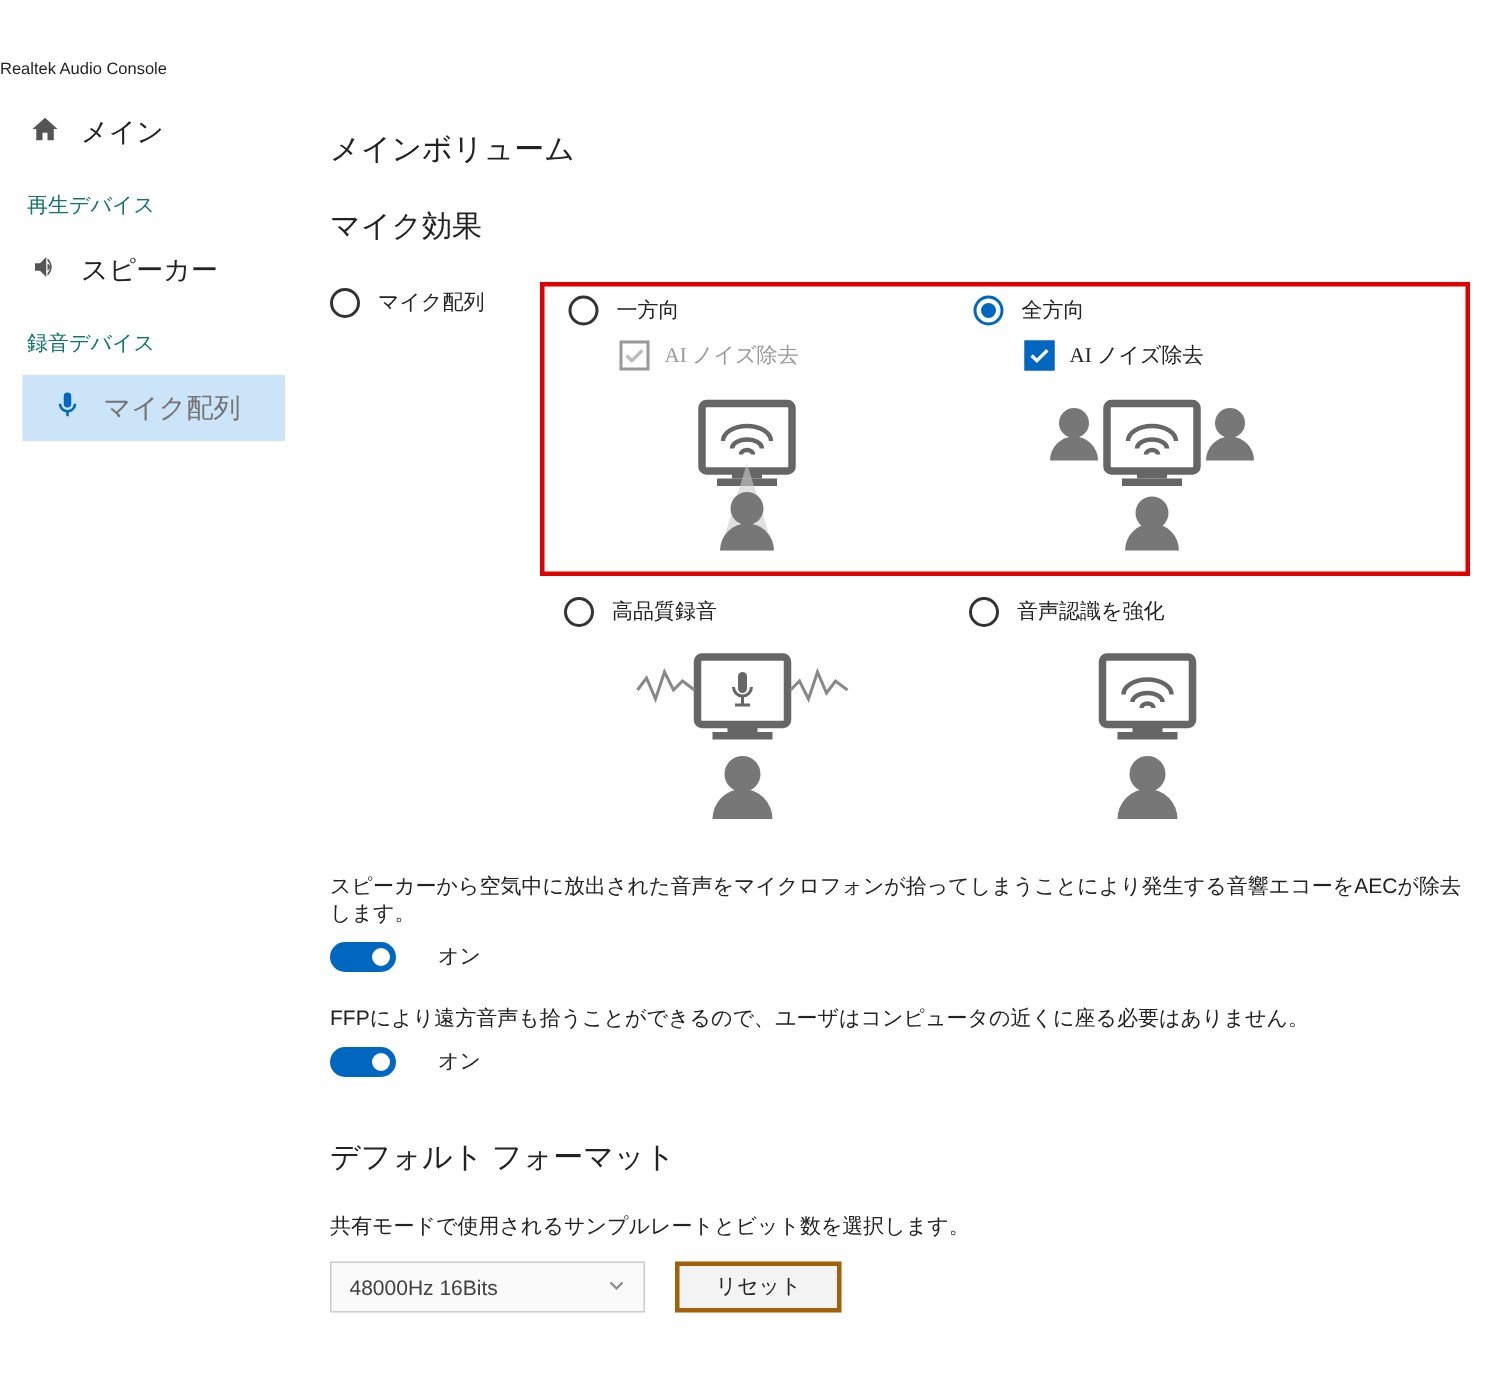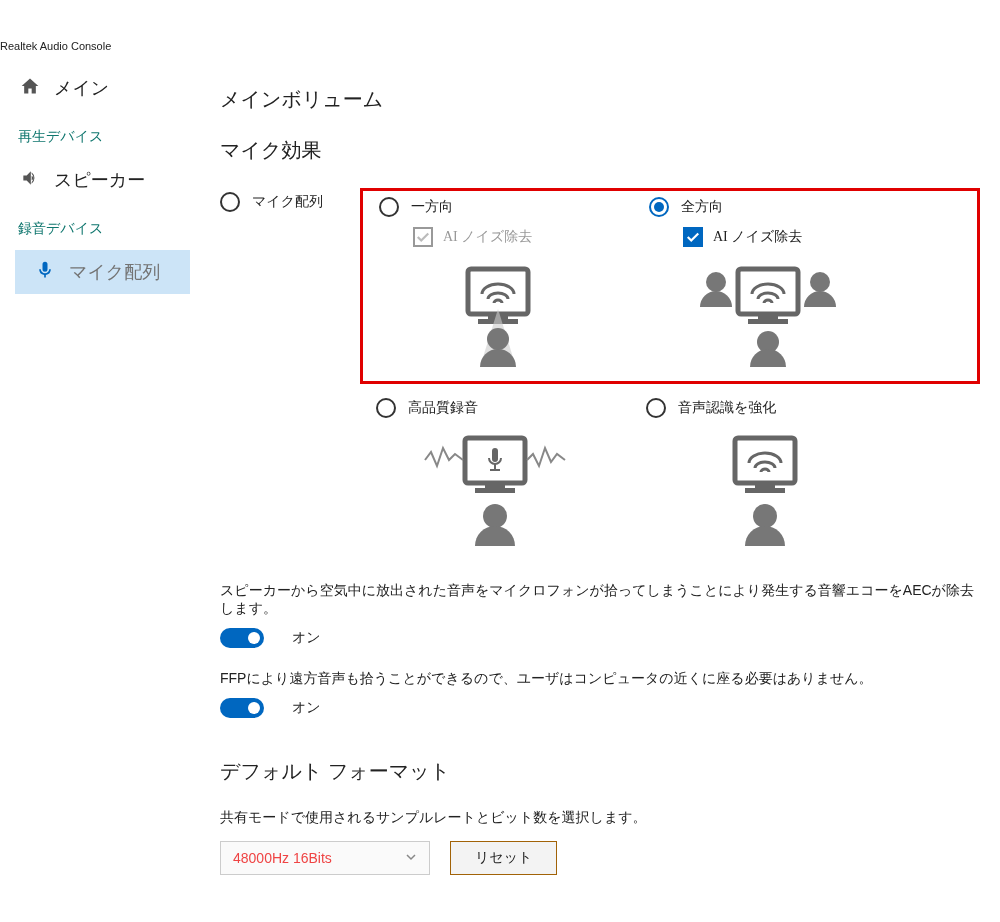--- a/index.html
+++ b/index.html
@@ -200,27 +200,27 @@
   margin-top: 14px;
 }
 .select {
   width: 210px;
   height: 34px;
   border: 1px solid #ccc;
   display: flex;
   align-items: center;
   justify-content: space-between;
   padding: 0 12px;
-  color: #ef4444;
+  color: #404040;
   background: #fafafa;
 }
 .btn {
   height: 34px;
   padding: 0 24px;
-  border: 1px solid #a16207;
+  border: 3px solid #a16207;
   background: #f3f3f3;
   display: flex;
   align-items: center;
 }
 .bottom-nav {
   position: absolute;
   bottom: 12px;
   left: 0;
   width: 190px;
 }

